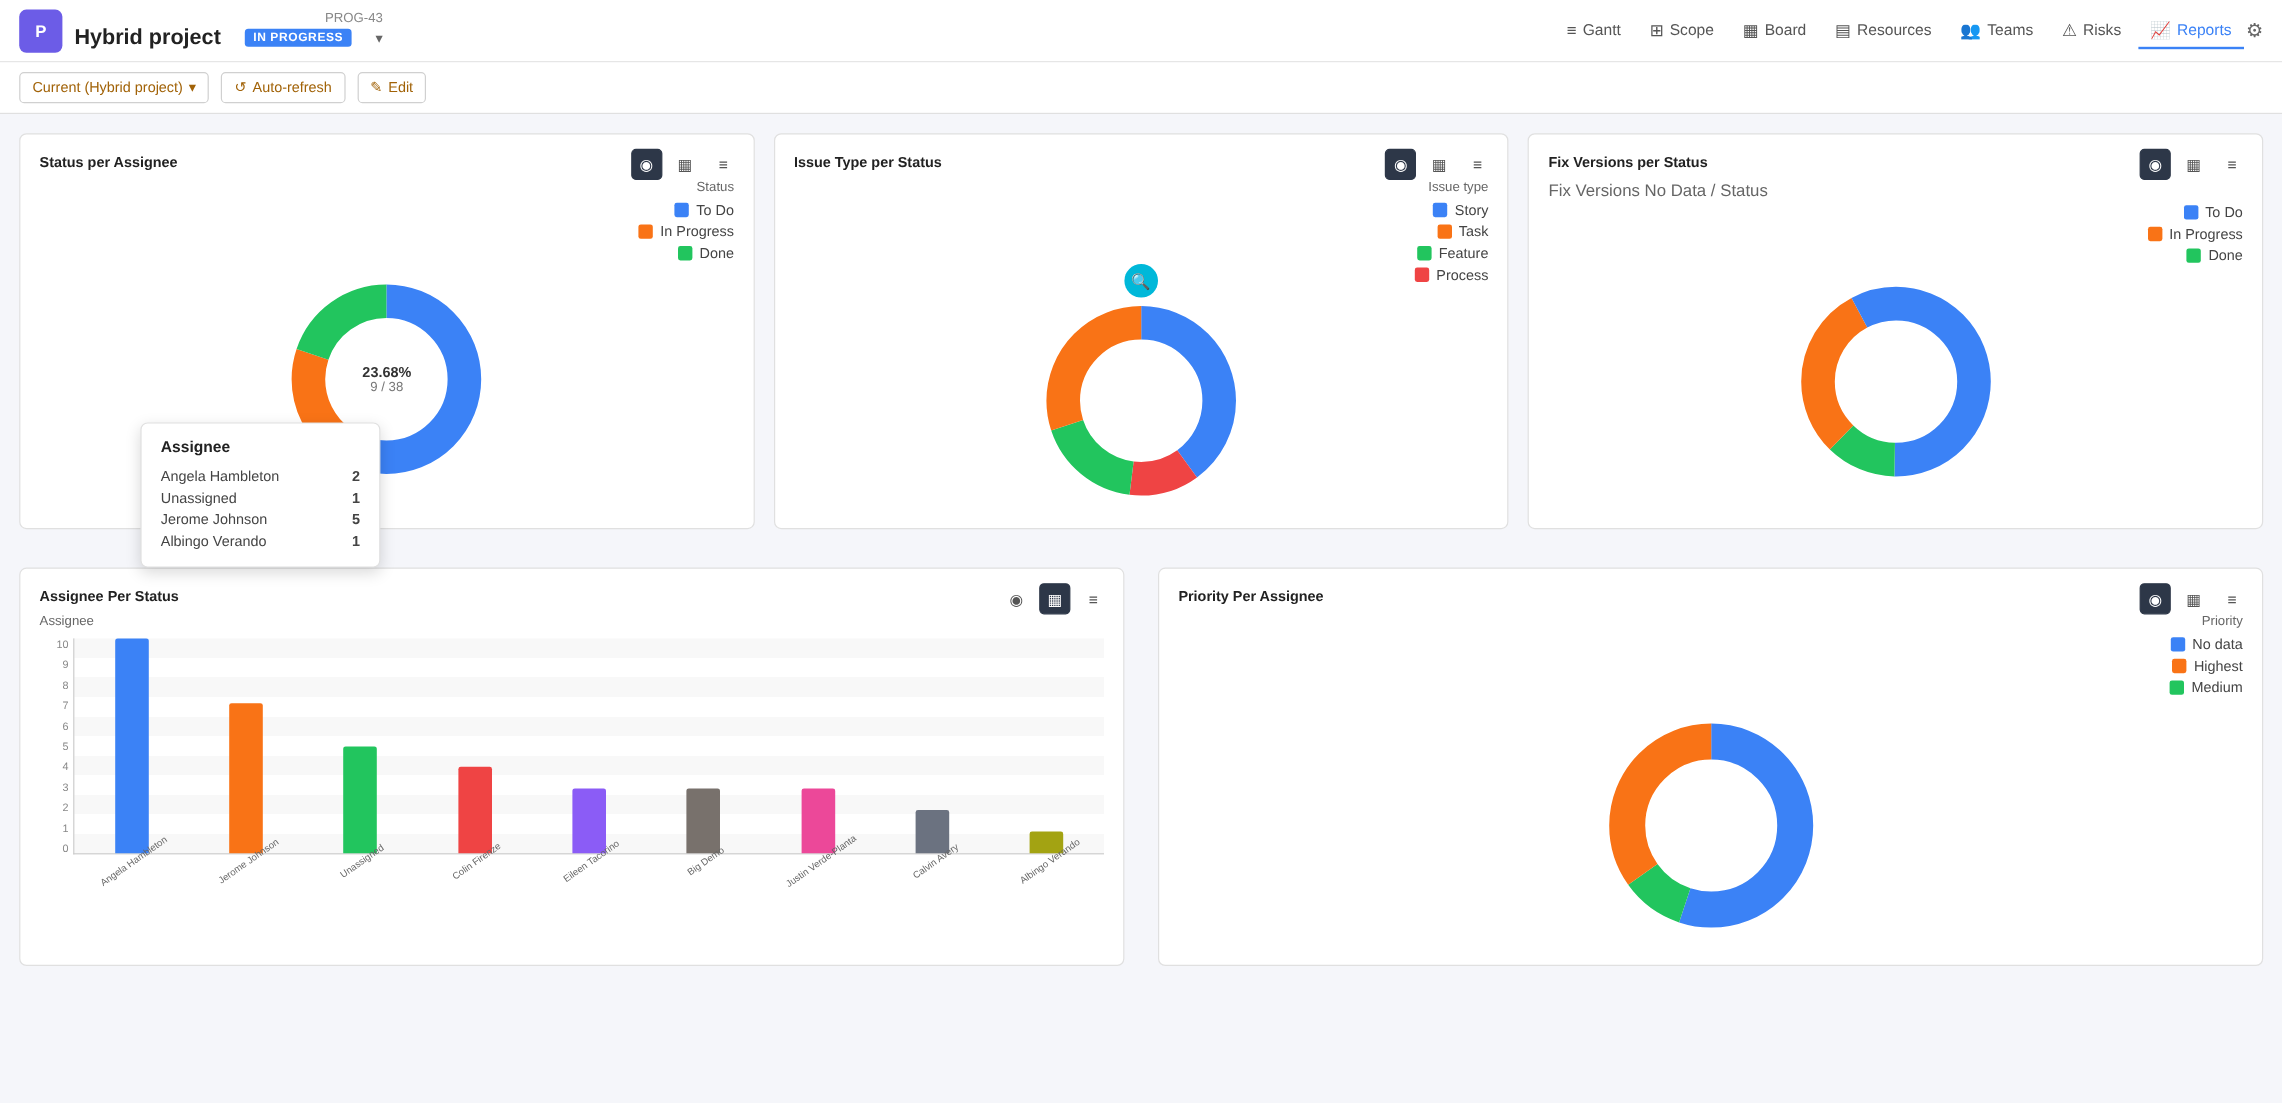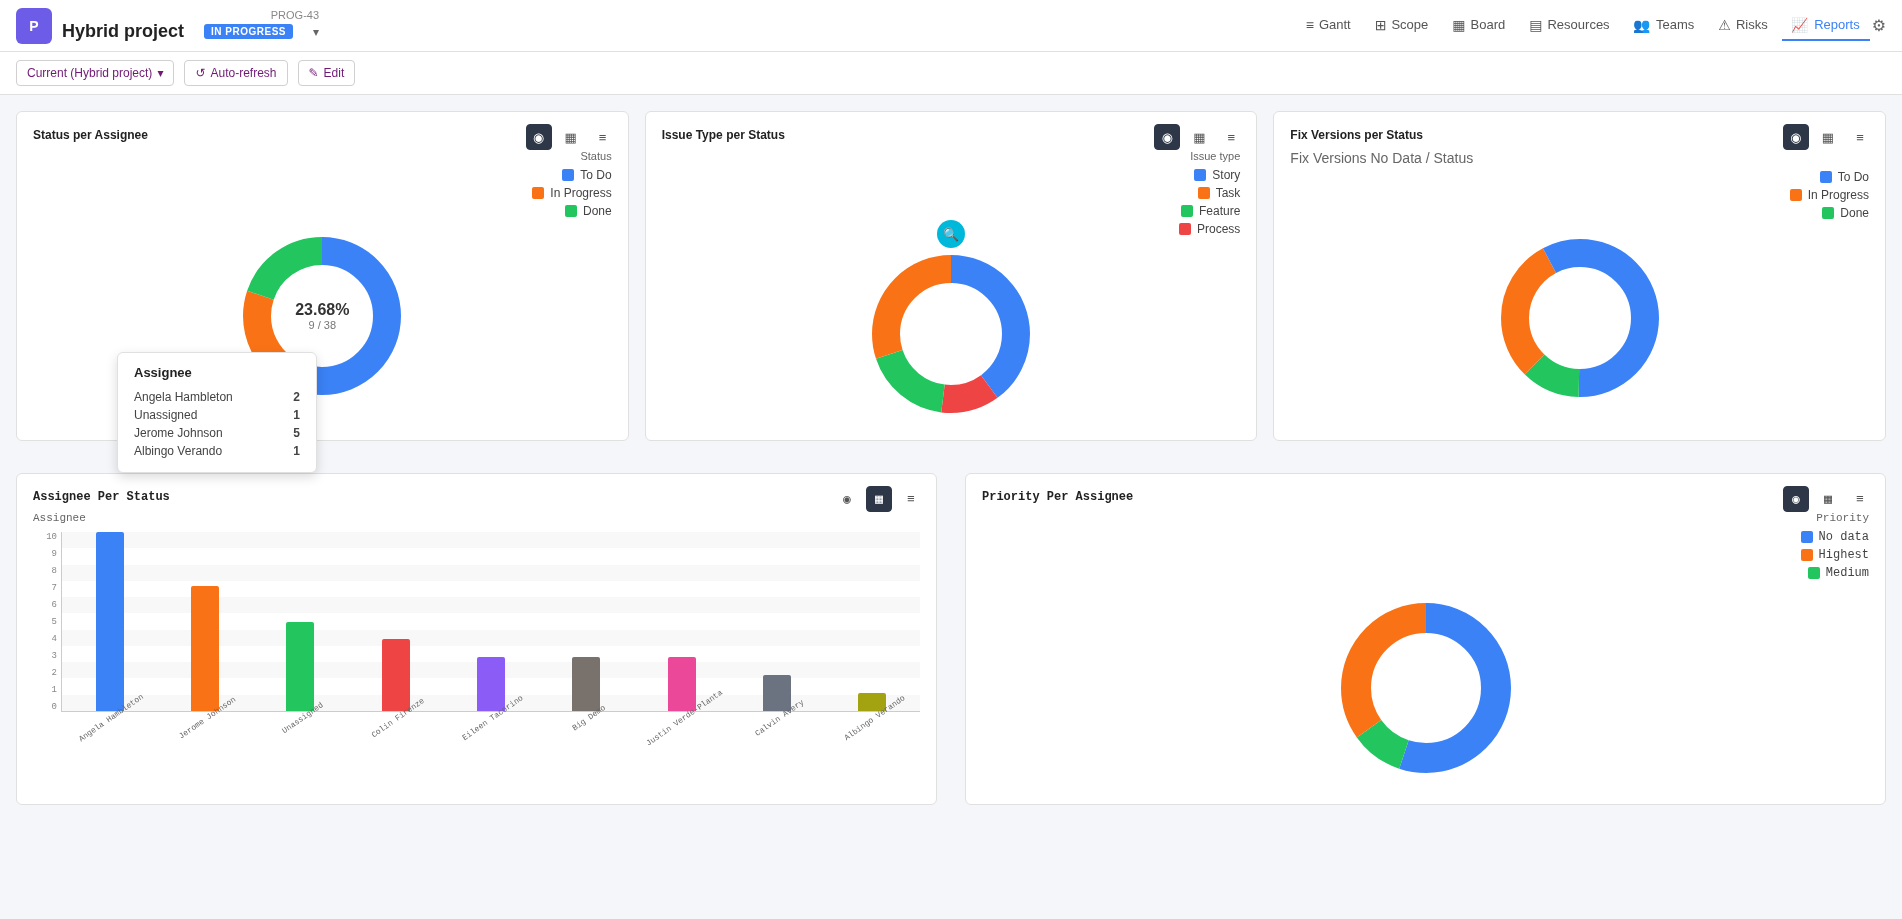--- a/index.html
+++ b/index.html
@@ -14,21 +14,21 @@
     .chevron-icon { color: #666; font-size: 12px; cursor: pointer; }
 
     
     .nav { display: flex; align-items: center; gap: 4px; }
     .nav-item { display: flex; align-items: center; gap: 5px; padding: 6px 10px; color: #555; font-size: 13px; cursor: pointer; text-decoration: none; border-bottom: 2px solid transparent; }
     .nav-item.active { color: #3b82f6; border-bottom: 2px solid #3b82f6; font-weight: 500; }
     .nav-icon { font-size: 14px; }
 
     
     .toolbar { background: #fff; border-bottom: 1px solid #e0e0e0; padding: 8px 16px; display: flex; align-items: center; gap: 10px; }
-    .toolbar-btn { display: flex; align-items: center; gap: 5px; padding: 5px 10px; border: 1px solid #d0d0d0; border-radius: 4px; background: #fff; cursor: pointer; font-size: 12px; color: #701a75; }
+    .toolbar-btn { display: flex; align-items: center; gap: 5px; padding: 5px 10px; border: 1px solid #d0d0d0; border-radius: 4px; background: #fff; cursor: pointer; font-size: 12px; color: #a16207; }
 
     
     .main { padding: 16px; display: grid; grid-template-columns: 1fr 1fr 1fr; grid-template-rows: auto auto; gap: 16px; }
 
     
     .panel { background: #fff; border: 1px solid #e0e0e0; border-radius: 6px; padding: 16px; position: relative; min-height: 320px; }
     .panel-title { font-size: 12px; font-weight: 600; color: #222; margin-bottom: 8px; }
     .panel-icons { position: absolute; top: 12px; right: 12px; display: flex; gap: 6px; }
     .panel-icon-btn { width: 26px; height: 26px; border-radius: 4px; display: flex; align-items: center; justify-content: center; cursor: pointer; font-size: 13px; color: #555; background: transparent; border: 1px solid transparent; }
     .panel-icon-btn.active { background: #2d3748; color: white; border-color: #2d3748; }
@@ -36,32 +36,32 @@
     
     .legend { display: flex; flex-direction: column; gap: 4px; margin-bottom: 8px; align-items: flex-end; }
     .legend-label { font-size: 11px; color: #666; font-weight: 500; margin-bottom: 2px; }
     .legend-item { display: flex; align-items: center; gap: 6px; font-size: 12px; color: #444; }
     .legend-dot { width: 12px; height: 12px; border-radius: 2px; flex-shrink: 0; }
 
     
     .chart-area { display: flex; align-items: center; justify-content: center; margin-top: 8px; }
     .donut-wrapper { position: relative; width: 180px; height: 180px; }
     .donut-label { position: absolute; top: 50%; left: 50%; transform: translate(-50%, -50%); text-align: center; }
-    .donut-pct { font-size: 16px; font-weight: 700; color: #333; }
+    .donut-pct { font-size: 12px; font-weight: 700; color: #333; }
     .donut-sub { font-size: 11px; color: #777; }
 
     
     .tooltip-card { position: absolute; background: white; border: 1px solid #e0e0e0; border-radius: 6px; box-shadow: 0 4px 12px rgba(0,0,0,0.15); padding: 12px 16px; left: 100px; top: 240px; z-index: 10; min-width: 200px; }
     .tooltip-title { font-size: 13px; font-weight: 700; margin-bottom: 8px; color: #222; }
     .tooltip-row { display: flex; justify-content: space-between; font-size: 12px; color: #444; padding: 2px 0; }
     .tooltip-row span:last-child { font-weight: 600; }
 
     
     .panel-wide { background: #fff; border: 1px solid #e0e0e0; border-radius: 6px; padding: 16px; position: relative; min-height: 300px; }
-    .bottom-grid { display: grid; grid-template-columns: 1fr 1fr; gap: 28px; padding: 0 16px 16px; font-family: Liberation Mono, monospace; }
+    .bottom-grid { display: grid; grid-template-columns: 1fr 1fr; gap: 28px; padding: 0 16px 16px; }
 
     
     .settings-icon { font-size: 16px; color: #666; cursor: pointer; }
   </style>
 </head>
 <body>
 
 <div class="header">
   <div class="header-left">
     <div class="project-icon">P</div>

